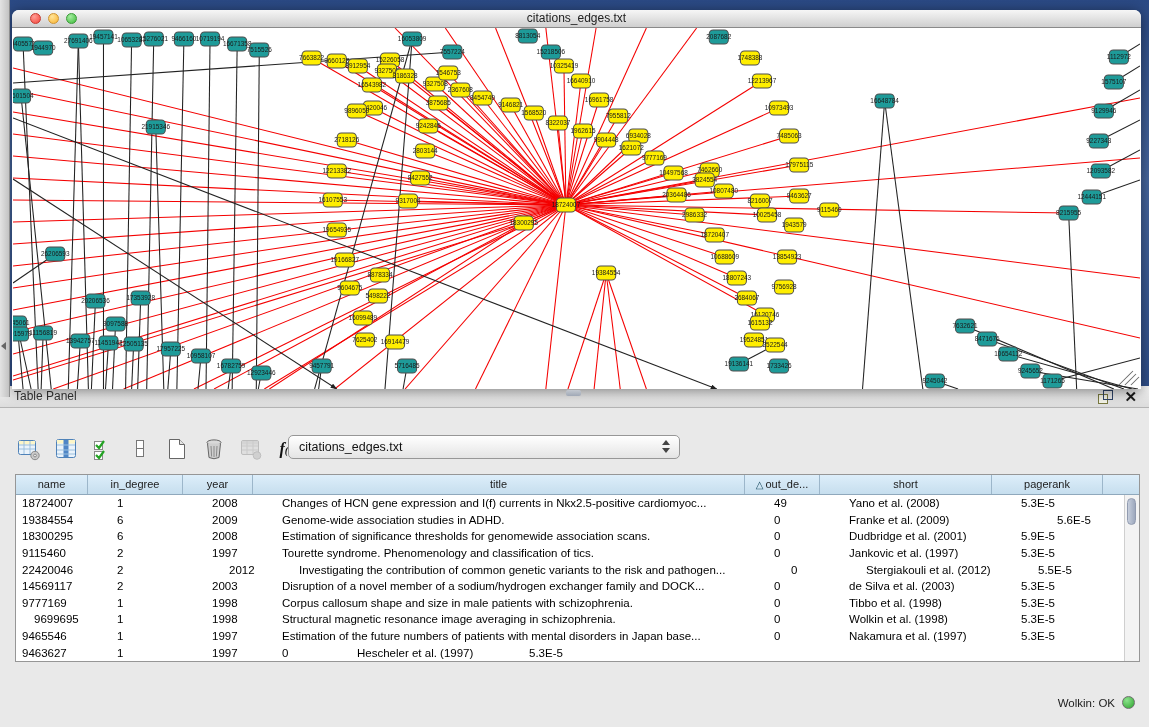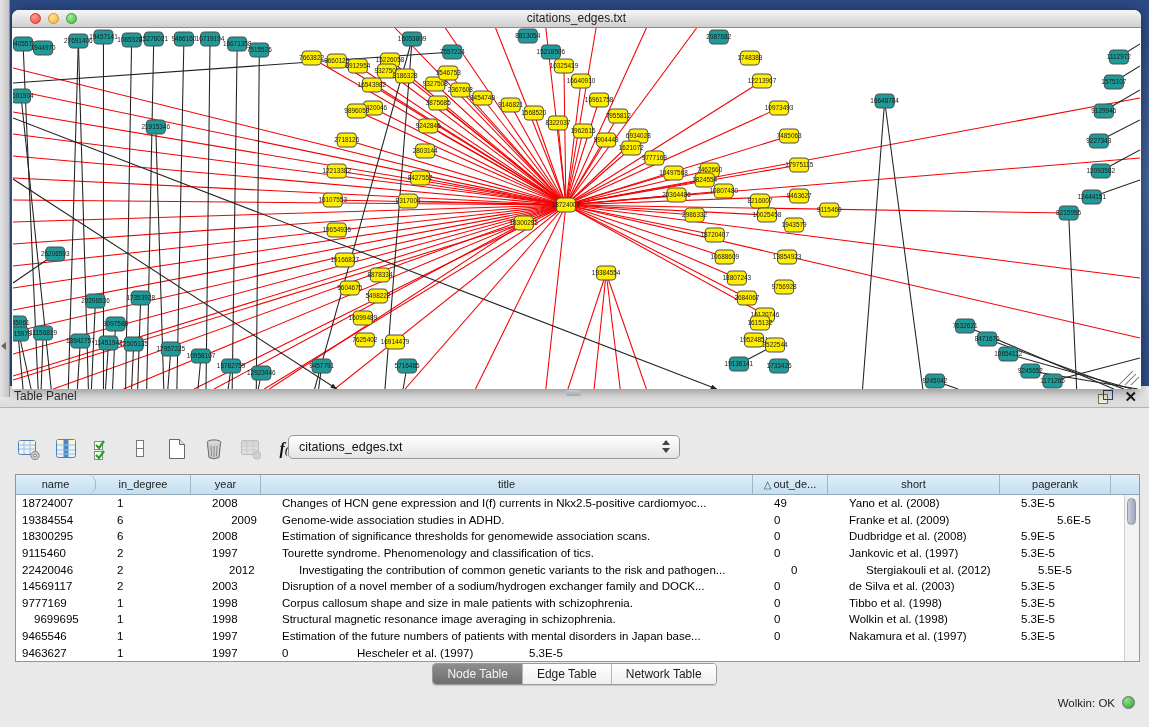--- a/index.html
+++ b/index.html
@@ -825,54 +825,54 @@
   <div id="table-combo">
     <span id="combo-value">citations_edges.txt</span>
     <span class="combo-arrows">
         <div class="up"></div>
         <div class="down"></div>
       </span>
   </div>
 
   <div id="table-wrap">
     <div id="thead">
-        <div class="th" style="width: 80px; border-radius: 8px;">name</div>
+        <div class="th" style="width: 72px;">name</div>
         <div class="th" style="width: 95px;">in_degree</div>
         <div class="th" style="width: 70px;">year</div>
         <div class="th" style="width: 492px;">title</div>
         <div class="th" style="width: 75px;"><span class="sort-tri">△</span>out_de...</div>
         <div class="th" style="width: 172px;">short</div>
         <div class="th" style="width: 111px;">pagerank</div>
       </div>
     <div id="tbody">
         <div class="tr">
           <div class="td" style="width: 95px;">18724007</div>
           <div class="td" style="width: 95px;">1</div>
           <div class="td" style="width: 70px;">2008</div>
           <div class="td" style="width: 492px;">Changes of HCN gene expression and I(f) currents in Nkx2.5-positive cardiomyoc...</div>
           <div class="td" style="width: 75px;">49</div>
           <div class="td" style="width: 172px;">Yano et al. (2008)</div>
           <div class="td" style="width: 111px;">5.3E-5</div>
         </div>
         <div class="tr">
           <div class="td" style="width: 95px;">19384554</div>
           <div class="td" style="width: 95px;">6</div>
-          <div class="td" style="width: 70px; text-align: center;">2009</div>
+          <div class="td" style="width: 70px;">2009</div>
           <div class="td" style="width: 492px;">Genome-wide association studies in ADHD.</div>
           <div class="td" style="width: 75px;">0</div>
           <div class="td" style="width: 172px;">Franke et al. (2009)</div>
           <div class="td" style="width: 111px; margin-left: 36px;">5.6E-5</div>
         </div>
         <div class="tr">
           <div class="td" style="width: 95px;">18300295</div>
           <div class="td" style="width: 95px;">6</div>
           <div class="td" style="width: 70px;">2008</div>
           <div class="td" style="width: 492px;">Estimation of significance thresholds for genomewide association scans.</div>
           <div class="td" style="width: 75px;">0</div>
-          <div class="td" style="width: 172px;">Dudbridge et al. (2008)</div>
+          <div class="td" style="width: 172px;">Dudbridge et al. (2001)</div>
           <div class="td" style="width: 111px;">5.9E-5</div>
         </div>
         <div class="tr">
           <div class="td" style="width: 95px;">9115460</div>
           <div class="td" style="width: 95px;">2</div>
           <div class="td" style="width: 70px;">1997</div>
           <div class="td" style="width: 492px;">Tourette syndrome. Phenomenology and classification of tics.</div>
           <div class="td" style="width: 75px;">0</div>
           <div class="td" style="width: 172px;">Jankovic et al. (1997)</div>
           <div class="td" style="width: 111px;">5.3E-5</div>
@@ -929,25 +929,18 @@
           <div class="td" style="width: 75px;">0</div>
           <div class="td" style="width: 172px;">Hescheler et al. (1997)</div>
           <div class="td" style="width: 111px;">5.3E-5</div>
         </div>
       </div>
     <div id="vscroll">
       <div id="vthumb"></div>
     </div>
   </div>
 
-  <div id="tabbar">
-    <div id="tab-group">
-        <div class="tab selected">Node Table</div>
-        <div class="tab">Edge Table</div>
-        <div class="tab">Network Table</div>
-      </div>
-  </div>
 
   <div id="statusbar">
     <span id="memory-label">Wolkin: OK</span>
     <span id="memory-dot"></span>
   </div>
 </div>
 
 </body></html>

